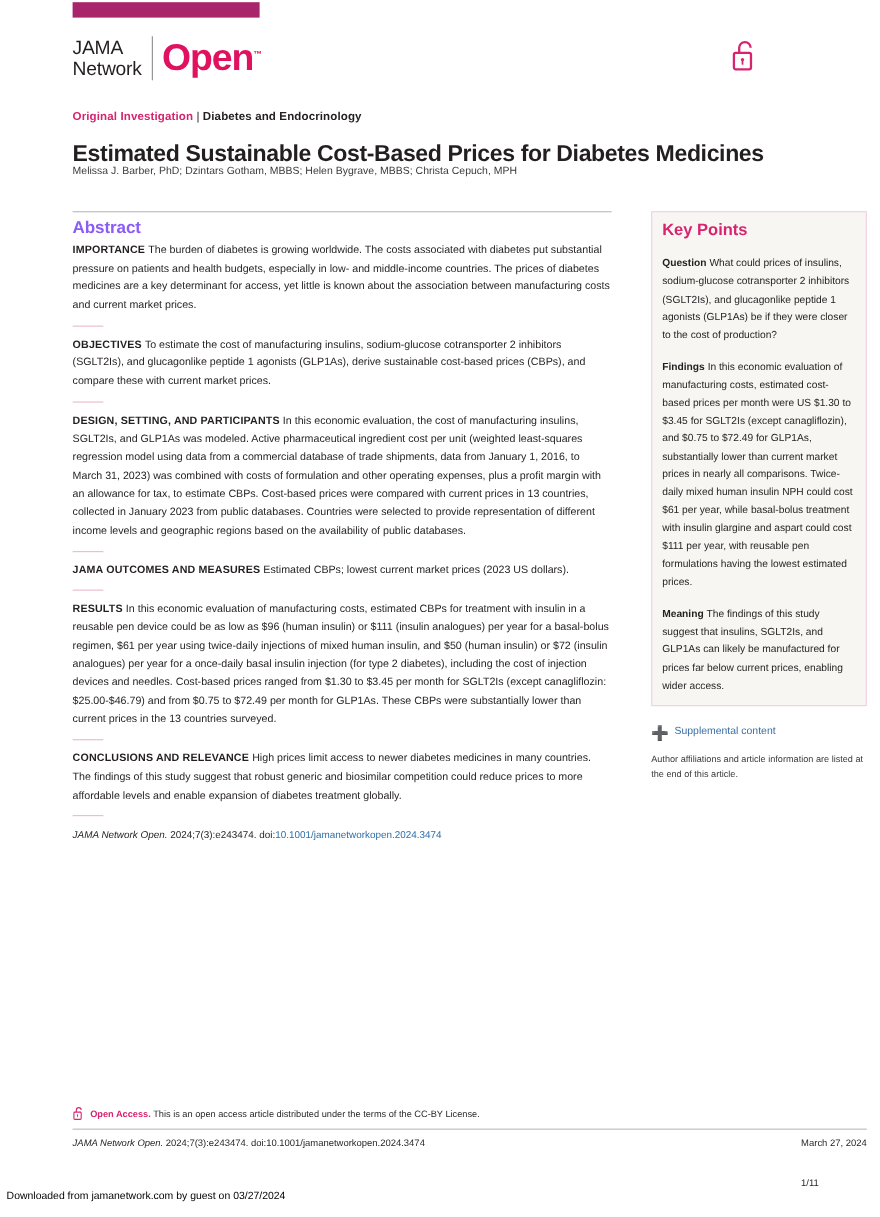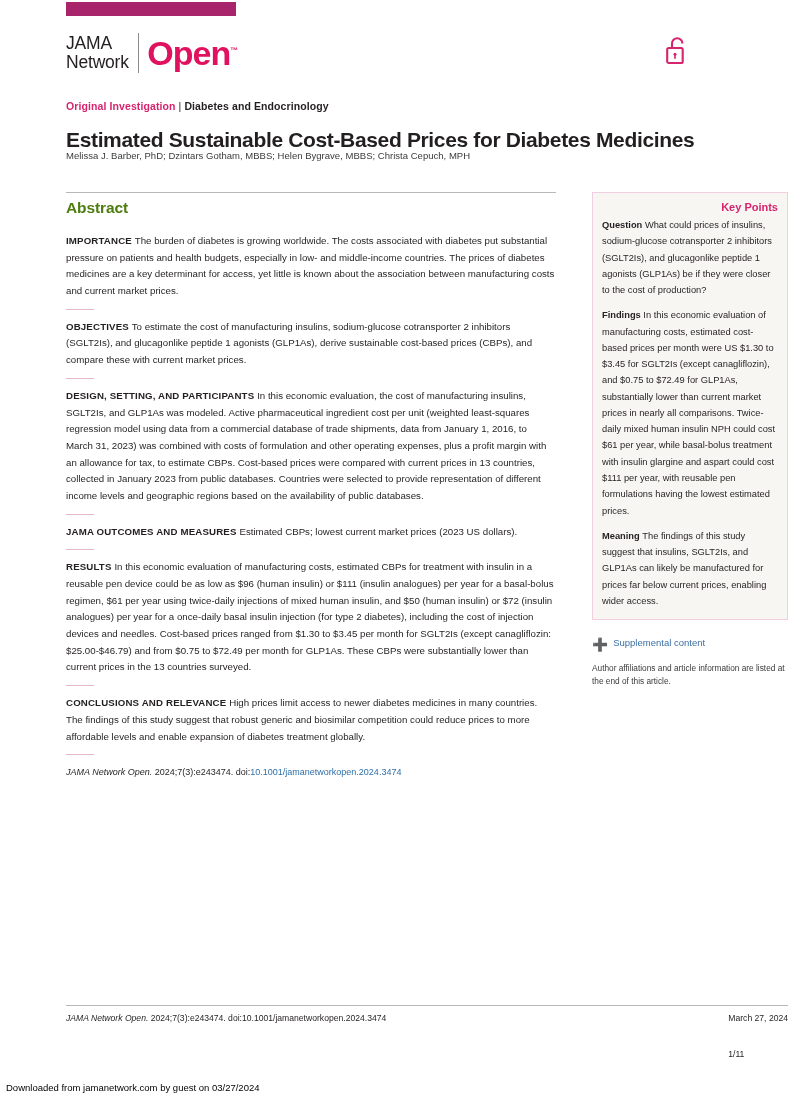--- a/index.html
+++ b/index.html
@@ -131,22 +131,22 @@
     width: 490px;
   }
   .hr-top {
     border: 0;
     border-top: 1px solid #b8b8b8;
     margin: 0 0 6px 0;
   }
   .abstract-head {
     font-size: 15.5px;
     font-weight: 700;
-    color: #4d7c0f;
-    margin: 0 0 16px 0;
+    color: #8b5cf6;
+    margin: 0 0 3px 0;
     letter-spacing: -0.1px;
   }
   .sec {
     font-size: 9.7px;
     line-height: 1.72;
     color: #231f20;
     margin: 0 0 9px 0;
     text-align: left;
   }
   .sec b {
@@ -180,31 +180,30 @@
     top: 192px;
     width: 196px;
   }
   .kp-box {
     background: #f7f6f3;
     border: 1px solid #f0cfdf;
     padding: 8px 9px 10px 9px;
     box-sizing: border-box;
   }
   .kp-title {
-    font-size: 11px;
+    font-size: 15px;
     font-weight: 700;
     color: #d6246e;
     margin: 0 0 4px 0;
-    text-align: right;
   }
   .kp-p {
     font-size: 9.3px;
     line-height: 1.75;
     color: #231f20;
-    margin: 0 0 9px 0;
+    margin: 13px 0 9px 0;
   }
   .kp-p:last-child { margin-bottom: 0; }
   .kp-p b { font-weight: 700; }
   .kp-p b::after { content: "\00a0"; }
 
   .suppl {
     margin-top: 17px;
     display: flex;
     align-items: flex-start;
     gap: 5px;
@@ -349,20 +348,29 @@
 
     <div class="suppl">
       <span class="suppl-plus">➕</span>
       <a class="suppl-link" href="#">Supplemental content</a>
     </div>
 
     <div class="affil">Author affiliations and article information are listed at the end of this article.</div>
   </div>
 
   <div class="footer">
+    <div class="oa-row">
+      <svg width="11" height="14" viewBox="0 0 11 14" aria-hidden="true">
+        <path d="M3.4 6 V4.1 a2.2 2.2 0 0 1 4.4 0" fill="none" stroke="#d6246e" stroke-width="1"></path>
+        <rect x="1.2" y="6" width="6.6" height="6.6" rx="0.8" fill="none" stroke="#d6246e" stroke-width="1"></rect>
+        <circle cx="4.5" cy="8.6" r="0.7" fill="#d6246e"></circle>
+        <rect x="4.2" y="8.8" width="0.7" height="1.8" fill="#d6246e"></rect>
+      </svg>
+      <span class="oa-text"><span class="oa-label">Open Access.</span><span> This is an open access article distributed under the terms of the CC-BY License.</span></span>
+    </div>
     <hr class="foot-rule">
     <div class="foot-row">
       <span class="foot-left"><i>JAMA Network Open.</i><span> 2024;7(3):e243474. doi:10.1001/jamanetworkopen.2024.3474</span></span>
       <span class="foot-right">
         <span>March  27, 2024</span>
         <span>1/11</span>
       </span>
     </div>
   </div>
 

